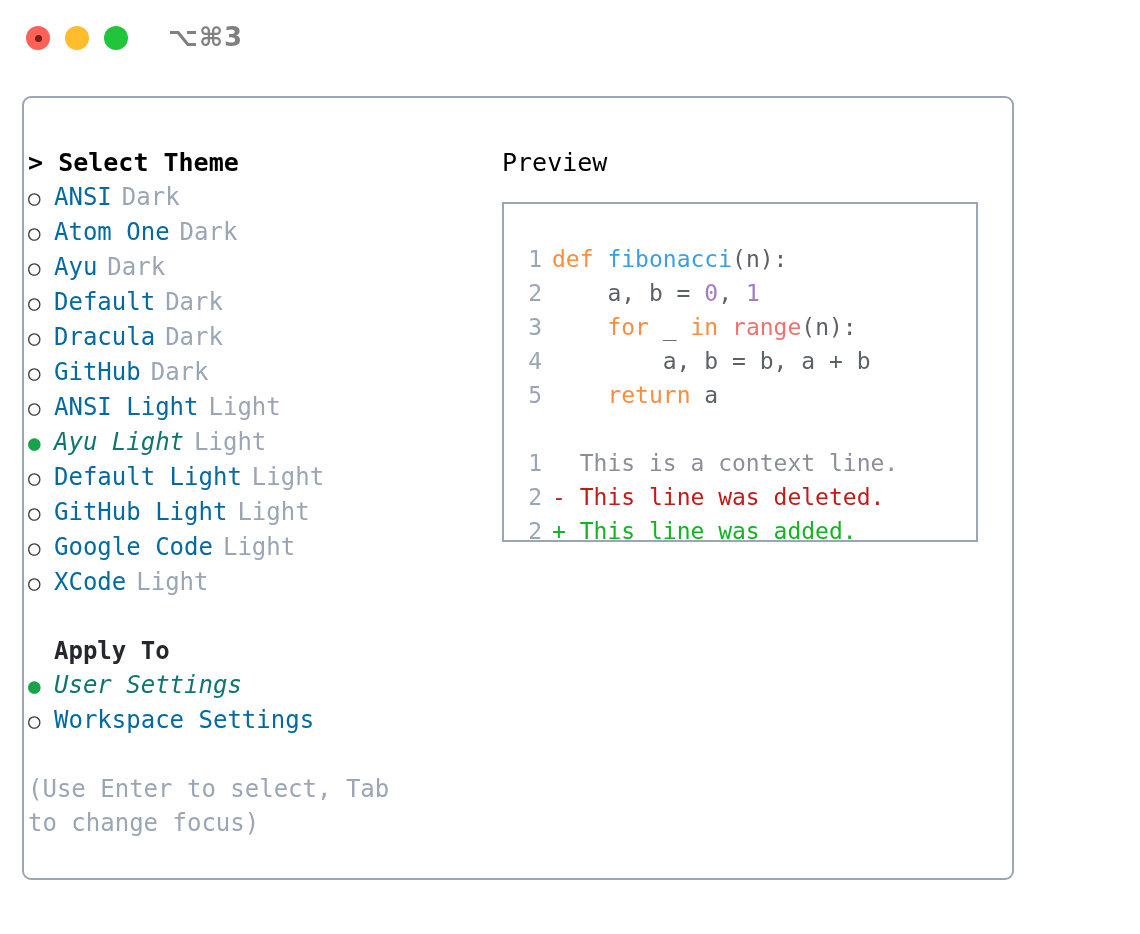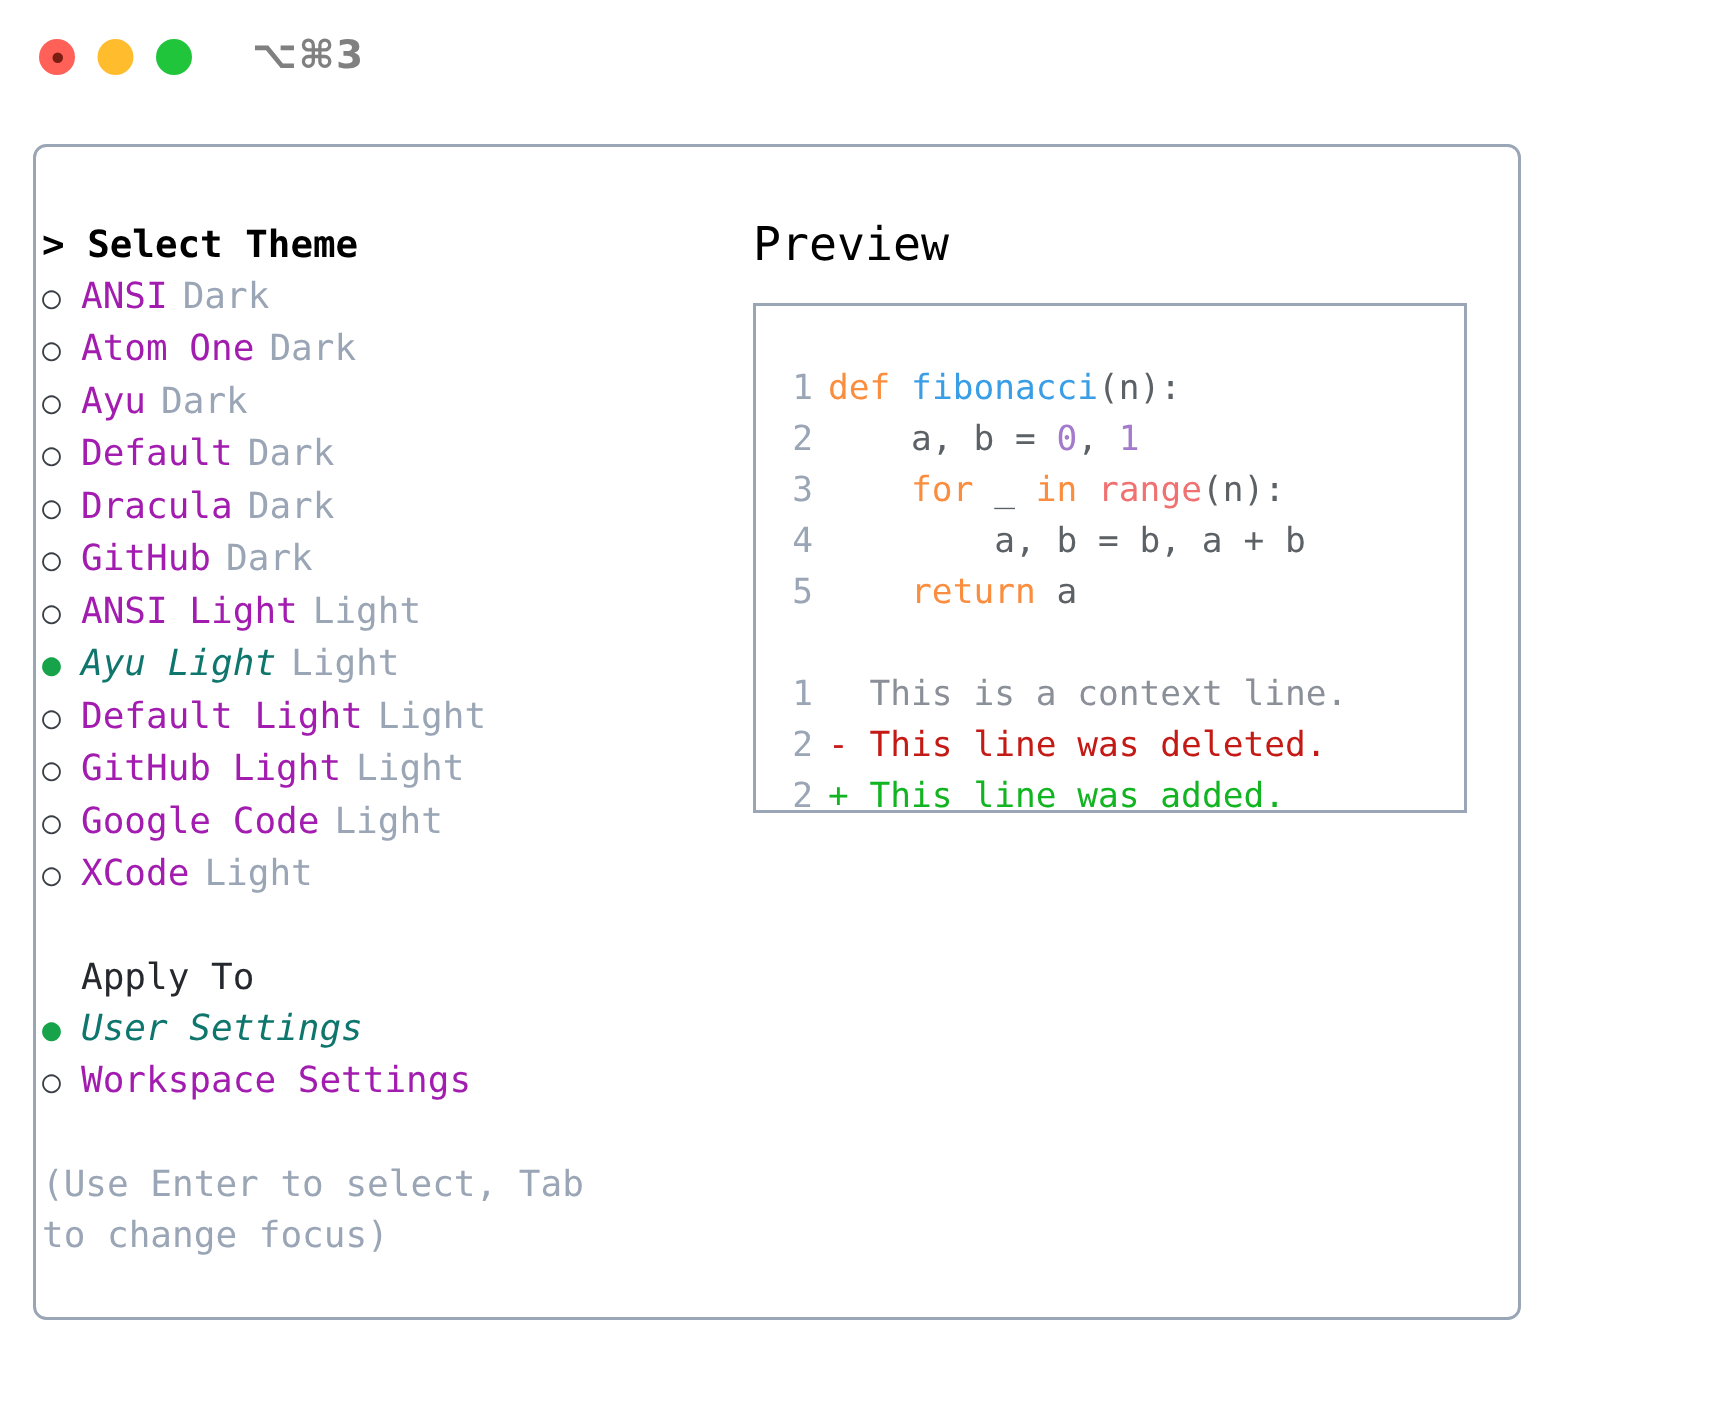--- a/index.html
+++ b/index.html
@@ -108,50 +108,51 @@
     display: inline-block;
     width: 26px;
     flex: 0 0 26px;
     color: #3b3f46;
     font-size: 21px;
   }
   .marker.sel {
     color: #16a34a;
     font-size: 21px;
   }
-  .row-label { color: #a21caf; }
+  .row-label { color: #0369a1; }
   .row-label.sel { color: #0f766e; font-style: italic; }
   .row-tag {
     color: #9aa5b5;
     margin-left: 10px;
   }
   .spacer-sm { height: 34px; }
   .apply-head {
     font-size: 24px;
     color: #25282d;
     line-height: 34px;
     padding-left: 26px;
     white-space: pre;
+    font-weight: bold;
   }
   .hint {
     margin-top: 34px;
     font-size: 24px;
     line-height: 34px;
     color: #9aa5b5;
     width: 400px;
   }
   
   .right-col {
     position: absolute;
     left: 478px;
     top: 48px;
     width: 490px;
   }
   .preview-title {
-    font-size: 31px;
+    font-size: 25px;
     color: #000000;
     line-height: 34px;
   }
   .preview-box {
     margin-top: 22px;
     width: 476px;
     height: 340px;
     border: 2px solid #9aa5b5;
     box-sizing: border-box;
     background: #ffffff;

